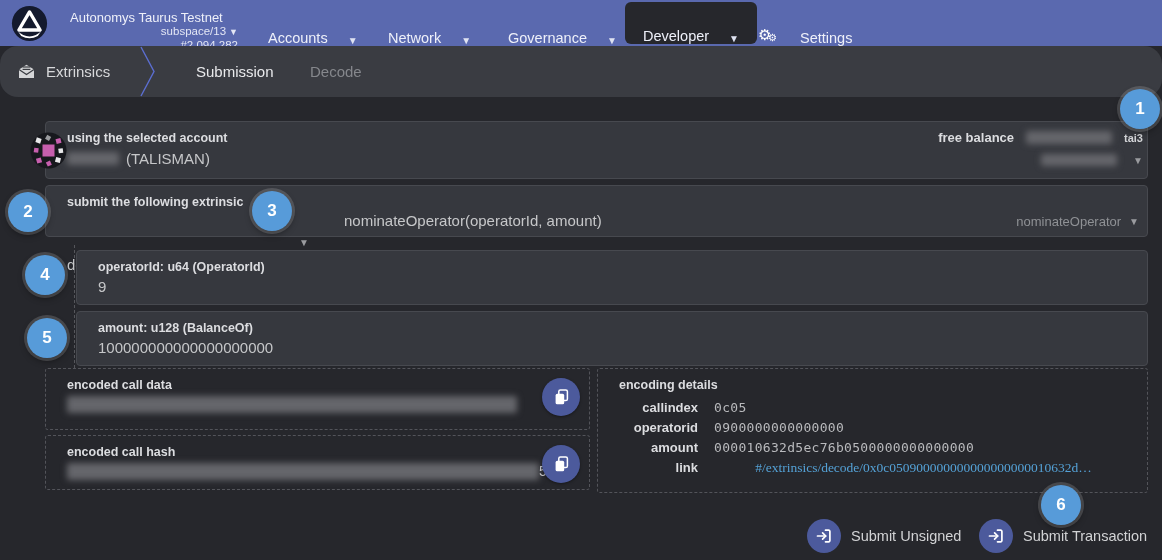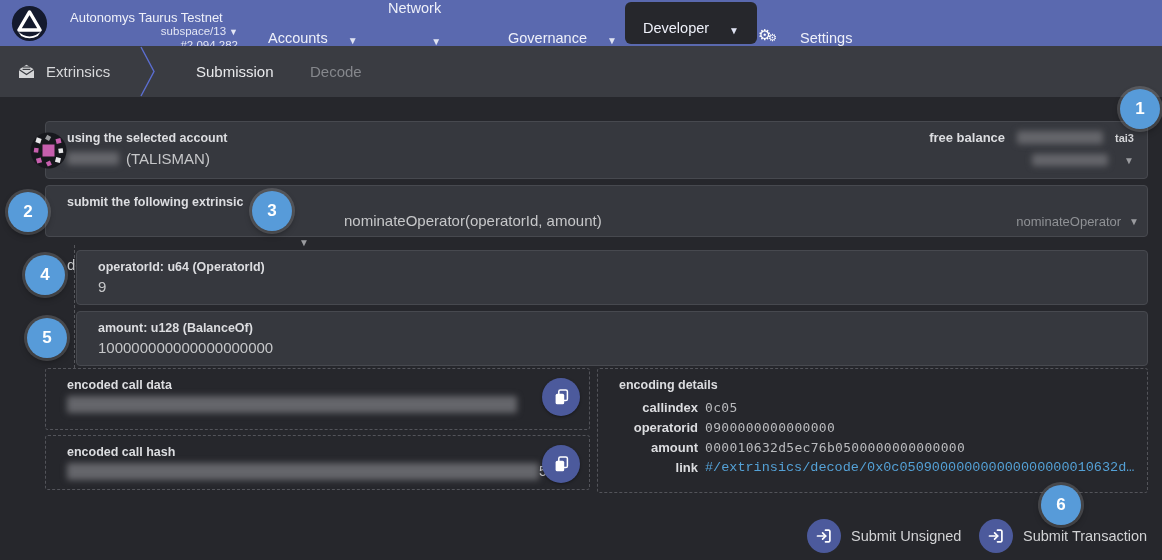--- a/index.html
+++ b/index.html
@@ -11,31 +11,31 @@
   .navbar { position:absolute; left:0; top:0; width:1162px; height:46px; background:#5a69af; }
   .logo { position:absolute; left:11px; top:5px; width:37px; height:37px; }
   .brand-text { position:absolute; left:70px; top:10px; width:168px; color:#eef0f9; }
   .brand-chain { font-size:13px; line-height:15px; white-space:nowrap; }
   .brand-sub { font-size:11.5px; line-height:13px; text-align:right; color:#e3e6f4; }
   .brand-sub .caret { font-size:9px; margin-left:3px; }
   .nav-item { position:absolute; top:0; height:46px; display:flex; align-items:flex-end; gap:20px;
               color:#eef0f9; font-size:14.5px; cursor:pointer; }
   .nav-item .caret { font-size:10px; color:#dfe3f2; }
   .nav-accounts { left:268px; }
-  .nav-network { left:388px;flex-direction:column; }
+  .nav-network { left:388px; }
   .nav-governance { left:508px; }
   .nav-developer { left:625px; top:2px; height:42px; background:#26272c; border-radius:6px;
-                   padding:8px 18px; }
+                   padding:0 18px; }
   .nav-settings { left:758px; }
   .cogs { position:relative; width:22px; height:18px; }
   .cogs .g1 { position:absolute; left:0; top:-2px; font-size:15px; color:#fff; }
   .cogs .g2 { position:absolute; left:10px; top:4px; font-size:10px; color:#fff; }
 
   
-  .tabbar { position:absolute; left:0; top:46px; width:1162px; height:51px; background:#3a3c42; }
+  .tabbar { position:absolute; left:0; top:46px; width:1162px; height:51px; background:#3a3c42;border-radius:18px; }
   .section-head { position:absolute; left:18px; top:0; height:51px; display:flex; align-items:center; gap:11px;
                   color:#d8d9db; font-size:15px; }
   .chevron-divider { position:absolute; left:140px; top:0; }
   .tab { position:absolute; top:0; height:51px; display:flex; align-items:center; font-size:15px; cursor:pointer; }
   .tab-submission { left:196px; color:#e9eaec; }
   .tab-decode { left:310px; color:#85878c; }
   .tab-underline { position:absolute; left:210px; top:93px; width:43px; height:3px; background:#5f74d1; }
 
   
   .panel { position:absolute; background:#36383e; border:1px solid #47494f; border-radius:4px; }
@@ -44,21 +44,21 @@
   .panel-param1 { left:76px; top:250px; width:1072px; height:55px; }
   .panel-param2 { left:76px; top:311px; width:1072px; height:55px; }
   .fld-label { position:absolute; left:21px; top:9px; font-size:12.5px; font-weight:700; color:#dcdde0; }
   .fld-value { position:absolute; left:21px; top:27px; font-size:15px; color:#c6c7c9; }
 
   .identicon { position:absolute; left:30px; top:132px; width:37px; height:37px; z-index:5; }
 
   .acct-name-row { position:absolute; left:21px; top:28px; display:flex; align-items:center; gap:7px; }
   .blur-bar { background:#65666b; border-radius:2px; filter:blur(3px); }
   .acct-name-blur { width:52px; height:13px; }
-  .balance-wrap { position:absolute; right:13px; top:8px; width:300px; }
+  .balance-wrap { position:absolute; right:4px; top:8px; width:300px; }
   .balance-row1 { display:flex; align-items:center; justify-content:flex-end; gap:12px; }
   .balance-label { font-size:13px; font-weight:700; color:#dcdde0; }
   .balance-blur1 { width:86px; height:13px; }
   .balance-unit { font-size:11px; font-weight:700; color:#d3d4d7; }
   .balance-row2 { display:flex; align-items:center; justify-content:flex-end; gap:16px; margin-top:9px; }
   .balance-blur2 { width:76px; height:12px; }
   .caret-gray { color:#9a9b9f; font-size:10px; }
 
   .pallet-row { position:absolute; left:21px; top:26px; display:flex; align-items:center; }
   .pallet-value { font-size:15px; color:#c6c7c9; width:232px;margin-top:44px; }
@@ -78,24 +78,24 @@
   .hash-blur { width:472px; }
   .hash-tail { position:absolute; left:493px; top:27px; font-size:14px; color:#c6c7c9; }
   .copy-btn { position:absolute; width:38px; height:38px; border-radius:50%; background:#4c5a9c;
               display:flex; align-items:center; justify-content:center; cursor:pointer; z-index:4;
               box-shadow:0 1px 3px rgba(0,0,0,.4); }
   .copy-data { left:542px; top:378px; }
   .copy-hash { left:542px; top:445px; }
 
   .details-title { position:absolute; left:21px; top:9px; font-size:12.5px; font-weight:700; color:#dcdde0; }
   .details-rows { position:absolute; left:0; top:28px; width:100%; }
-  .detail-row { display:grid; grid-template-columns:100px 1fr; gap:7px; padding:2.5px 14px 2.5px 0; }
+  .detail-row { display:grid; grid-template-columns:100px 1fr; gap:16px; padding:2.5px 14px 2.5px 0; }
   .detail-label { text-align:right; font-size:13px; font-weight:700; color:#dcdde0; }
   .detail-value { font-family:"DejaVu Sans Mono", monospace; font-size:13px; color:#b9babd; letter-spacing:.3px; }
-  .detail-link { font-family:Liberation Mono, monospace; font-size:13.5px; color:#54a1d6; letter-spacing:0;
+  .detail-link { font-family:Liberation Serif, serif; font-size:13.5px; color:#54a1d6; letter-spacing:0;
                  cursor:pointer; white-space:nowrap;text-align:center; }
 
   
   .submit-btn { position:absolute; top:519px; display:flex; align-items:center; gap:10px; cursor:pointer; }
   .btn-unsigned { left:807px; }
   .btn-transaction { left:979px; }
   .submit-circle { width:34px; height:34px; border-radius:50%; background:#4c5a9c;
                    display:flex; align-items:center; justify-content:center; }
   .submit-label { font-size:14.5px; color:#d2d3d5; }
 

